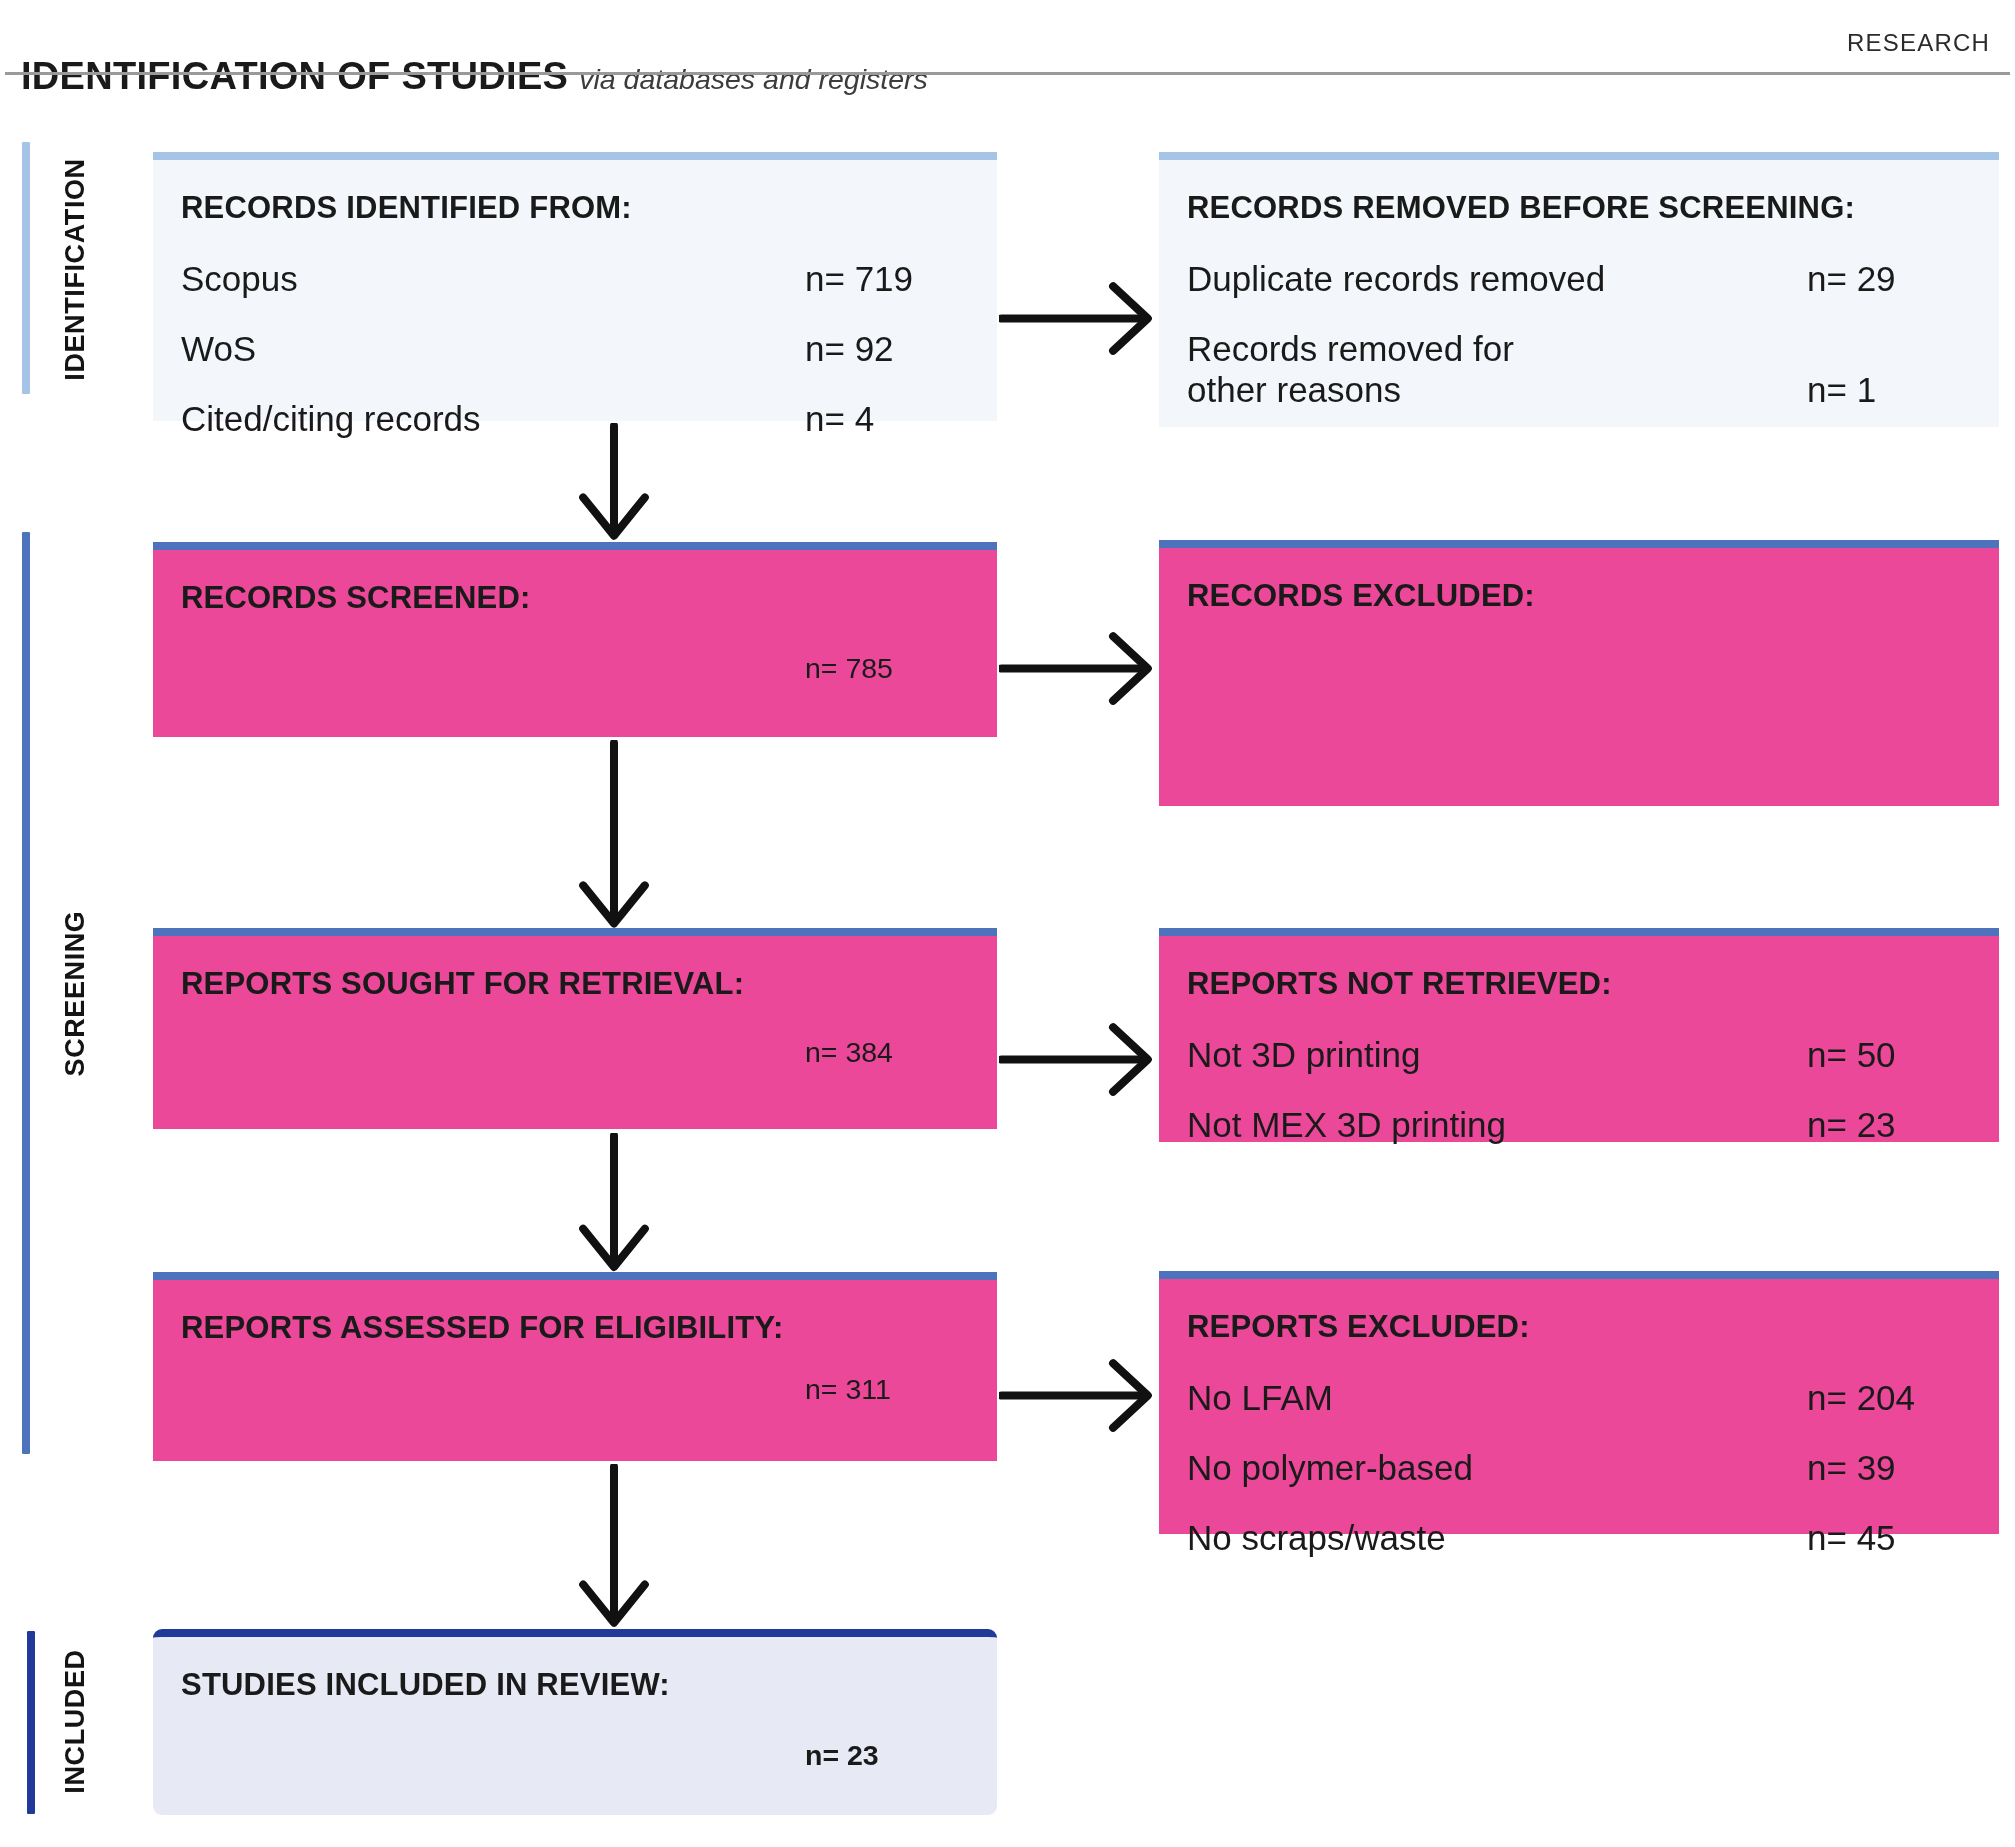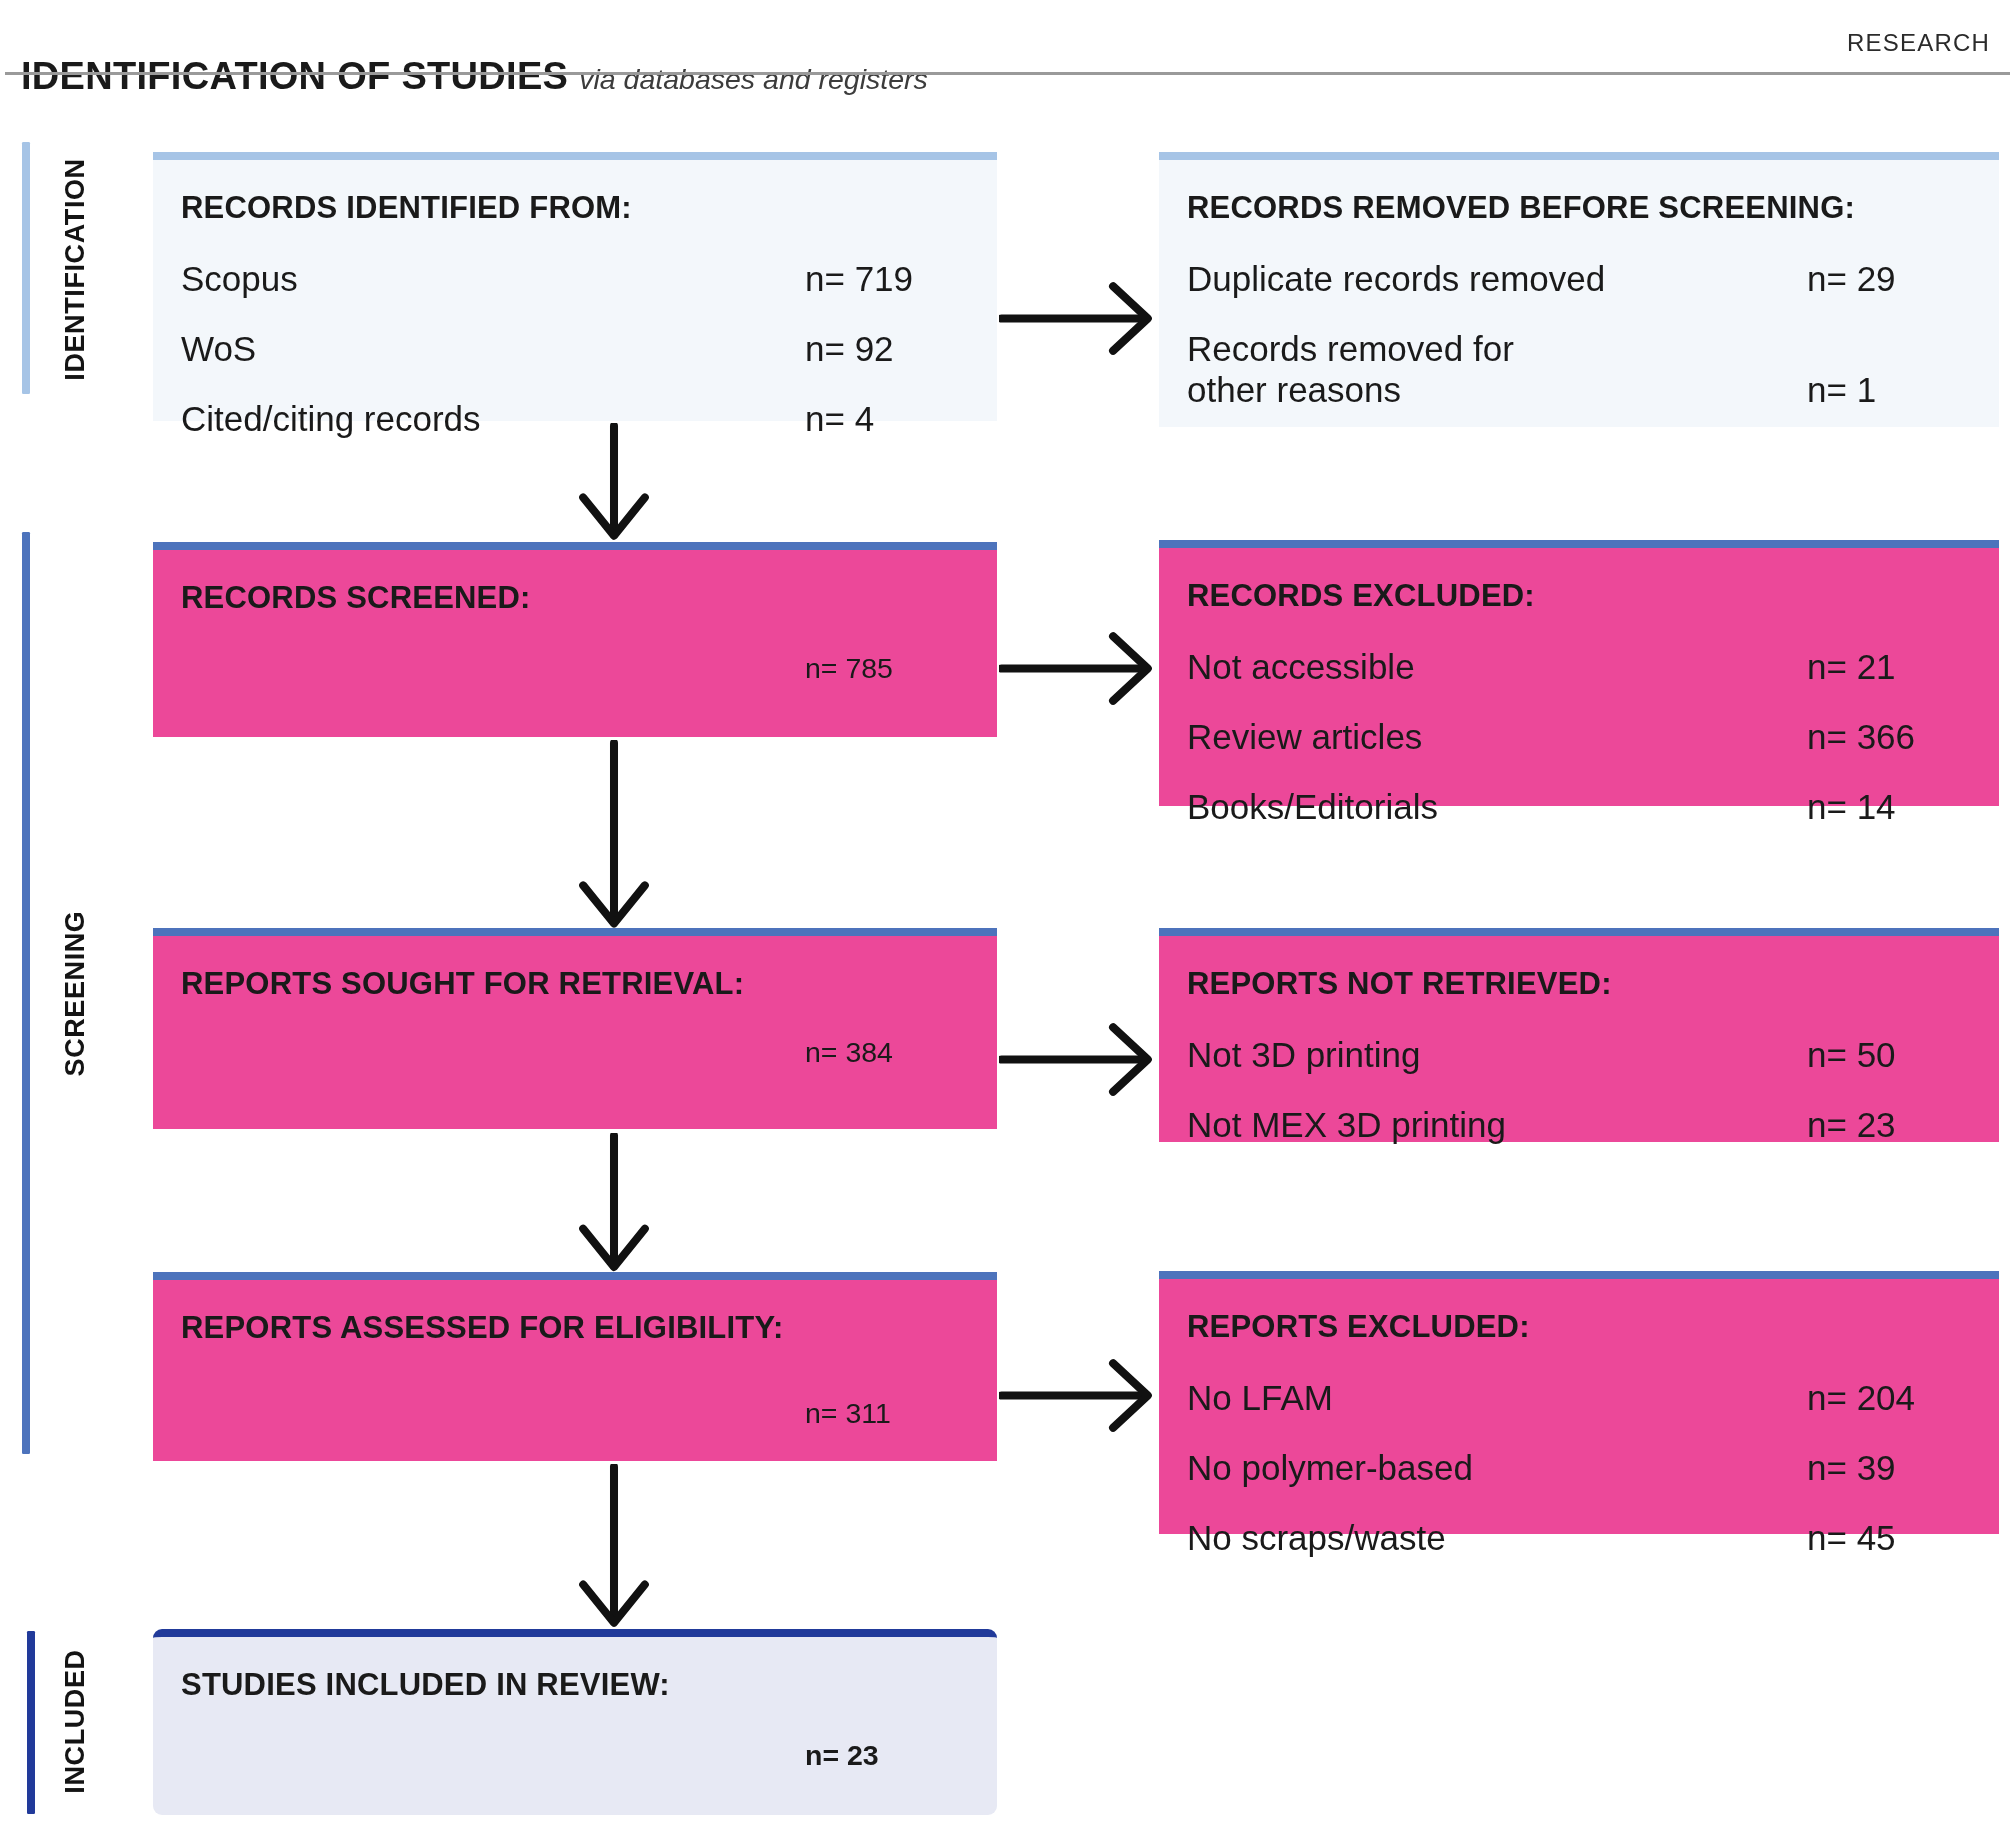--- a/index.html
+++ b/index.html
@@ -91,34 +91,20 @@
   </div>
 </div>
 
 <div class="box bar-mid bg-lav" style="left:153px;top:542px;width:844px;height:195px;">
   <div class="box-title">RECORDS SCREENED:</div>
   <div class="solo-value" style="top:102px;">n= 785</div>
 </div>
 
 <div class="box bar-mid bg-lav" style="left:1159px;top:540px;width:840px;height:266px;">
   <div class="box-title">RECORDS EXCLUDED:</div>
-  <div class="items">
-    <div class="item-row">
-      <span class="item-label">Not accessible</span>
-      <span class="item-value">n= 21</span>
-    </div>
-    <div class="item-row">
-      <span class="item-label">Review articles</span>
-      <span class="item-value">n= 366</span>
-    </div>
-    <div class="item-row">
-      <span class="item-label">Books/Editorials</span>
-      <span class="item-value">n= 14</span>
-    </div>
-  </div>
 </div>
 
 <div class="box bar-mid bg-lav" style="left:153px;top:928px;width:844px;height:201px;">
   <div class="box-title">REPORTS SOUGHT FOR RETRIEVAL:</div>
   <div class="solo-value" style="top:100px;">n= 384</div>
 </div>
 
 <div class="box bar-mid bg-lav" style="left:1159px;top:928px;width:840px;height:214px;">
   <div class="box-title">REPORTS NOT RETRIEVED:</div>
   <div class="items">
@@ -128,21 +114,21 @@
     </div>
     <div class="item-row">
       <span class="item-label">Not MEX 3D printing</span>
       <span class="item-value">n= 23</span>
     </div>
   </div>
 </div>
 
 <div class="box bar-mid bg-lav" style="left:153px;top:1272px;width:844px;height:189px;">
   <div class="box-title">REPORTS ASSESSED FOR ELIGIBILITY:</div>
-  <div class="solo-value" style="top:93px;margin-top:24px;">n= 311</div>
+  <div class="solo-value" style="top:93px;">n= 311</div>
 </div>
 
 <div class="box bar-mid bg-lav" style="left:1159px;top:1271px;width:840px;height:263px;">
   <div class="box-title">REPORTS EXCLUDED:</div>
   <div class="items">
     <div class="item-row">
       <span class="item-label">No LFAM</span>
       <span class="item-value">n= 204</span>
     </div>
     <div class="item-row">

